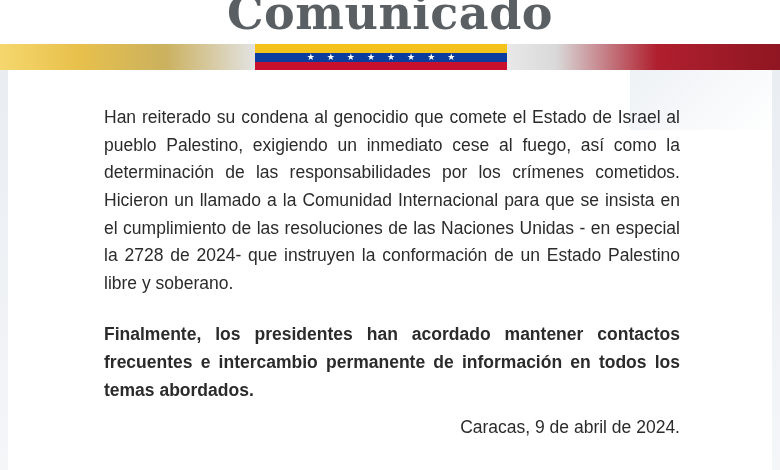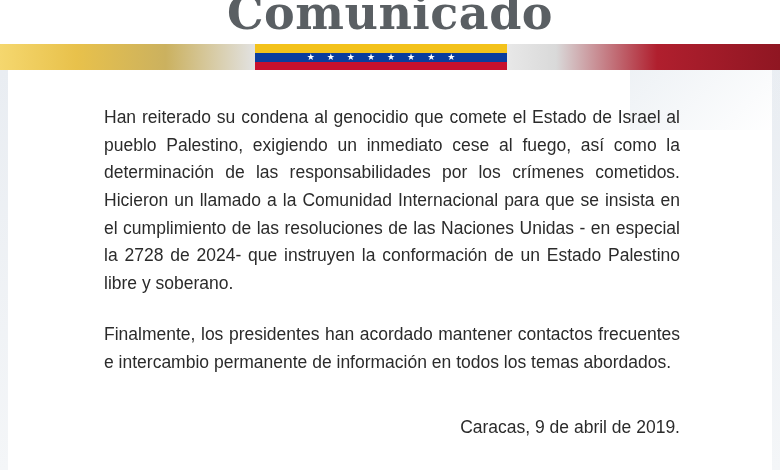--- a/index.html
+++ b/index.html
@@ -139,20 +139,21 @@
   }
   .para {
     margin: 0 0 24px 0;
     font-size: 17.5px;
     line-height: 1.58;
     color: #2b2b2b;
     text-align: justify;
   }
   .para:last-of-type {
     margin-bottom: 0;
+    font-weight: bold;
   }
   .dateline {
     position: absolute;
     top: 417px;
     left: 104px;
     width: 576px;
     text-align: right;
     font-size: 17.5px;
     color: #2b2b2b;
   }
@@ -189,15 +190,15 @@
   <div class="sheet"></div>
   <div class="edge-left"></div>
   <div class="edge-right"></div>
   <div class="corner-tint"></div>
 
   <div class="content">
     <p class="para">Han reiterado su condena al genocidio que comete el Estado de Israel al pueblo Palestino, exigiendo un inmediato cese al fuego, así como la determinación de las responsabilidades por los crímenes cometidos. Hicieron un llamado a la Comunidad Internacional para que se insista en el cumplimiento de las resoluciones de las Naciones Unidas - en especial la 2728 de 2024- que instruyen la conformación de un Estado Palestino libre y soberano.</p>
     <p class="para">Finalmente, los presidentes han acordado mantener contactos frecuentes e intercambio permanente de información en todos los temas abordados.</p>
   </div>
 
-  <div class="dateline">Caracas, 9 de abril de 2019.</div>
+  <div class="dateline">Caracas, 9 de abril de 2024.</div>
 
 </div>
 
 </body></html>

